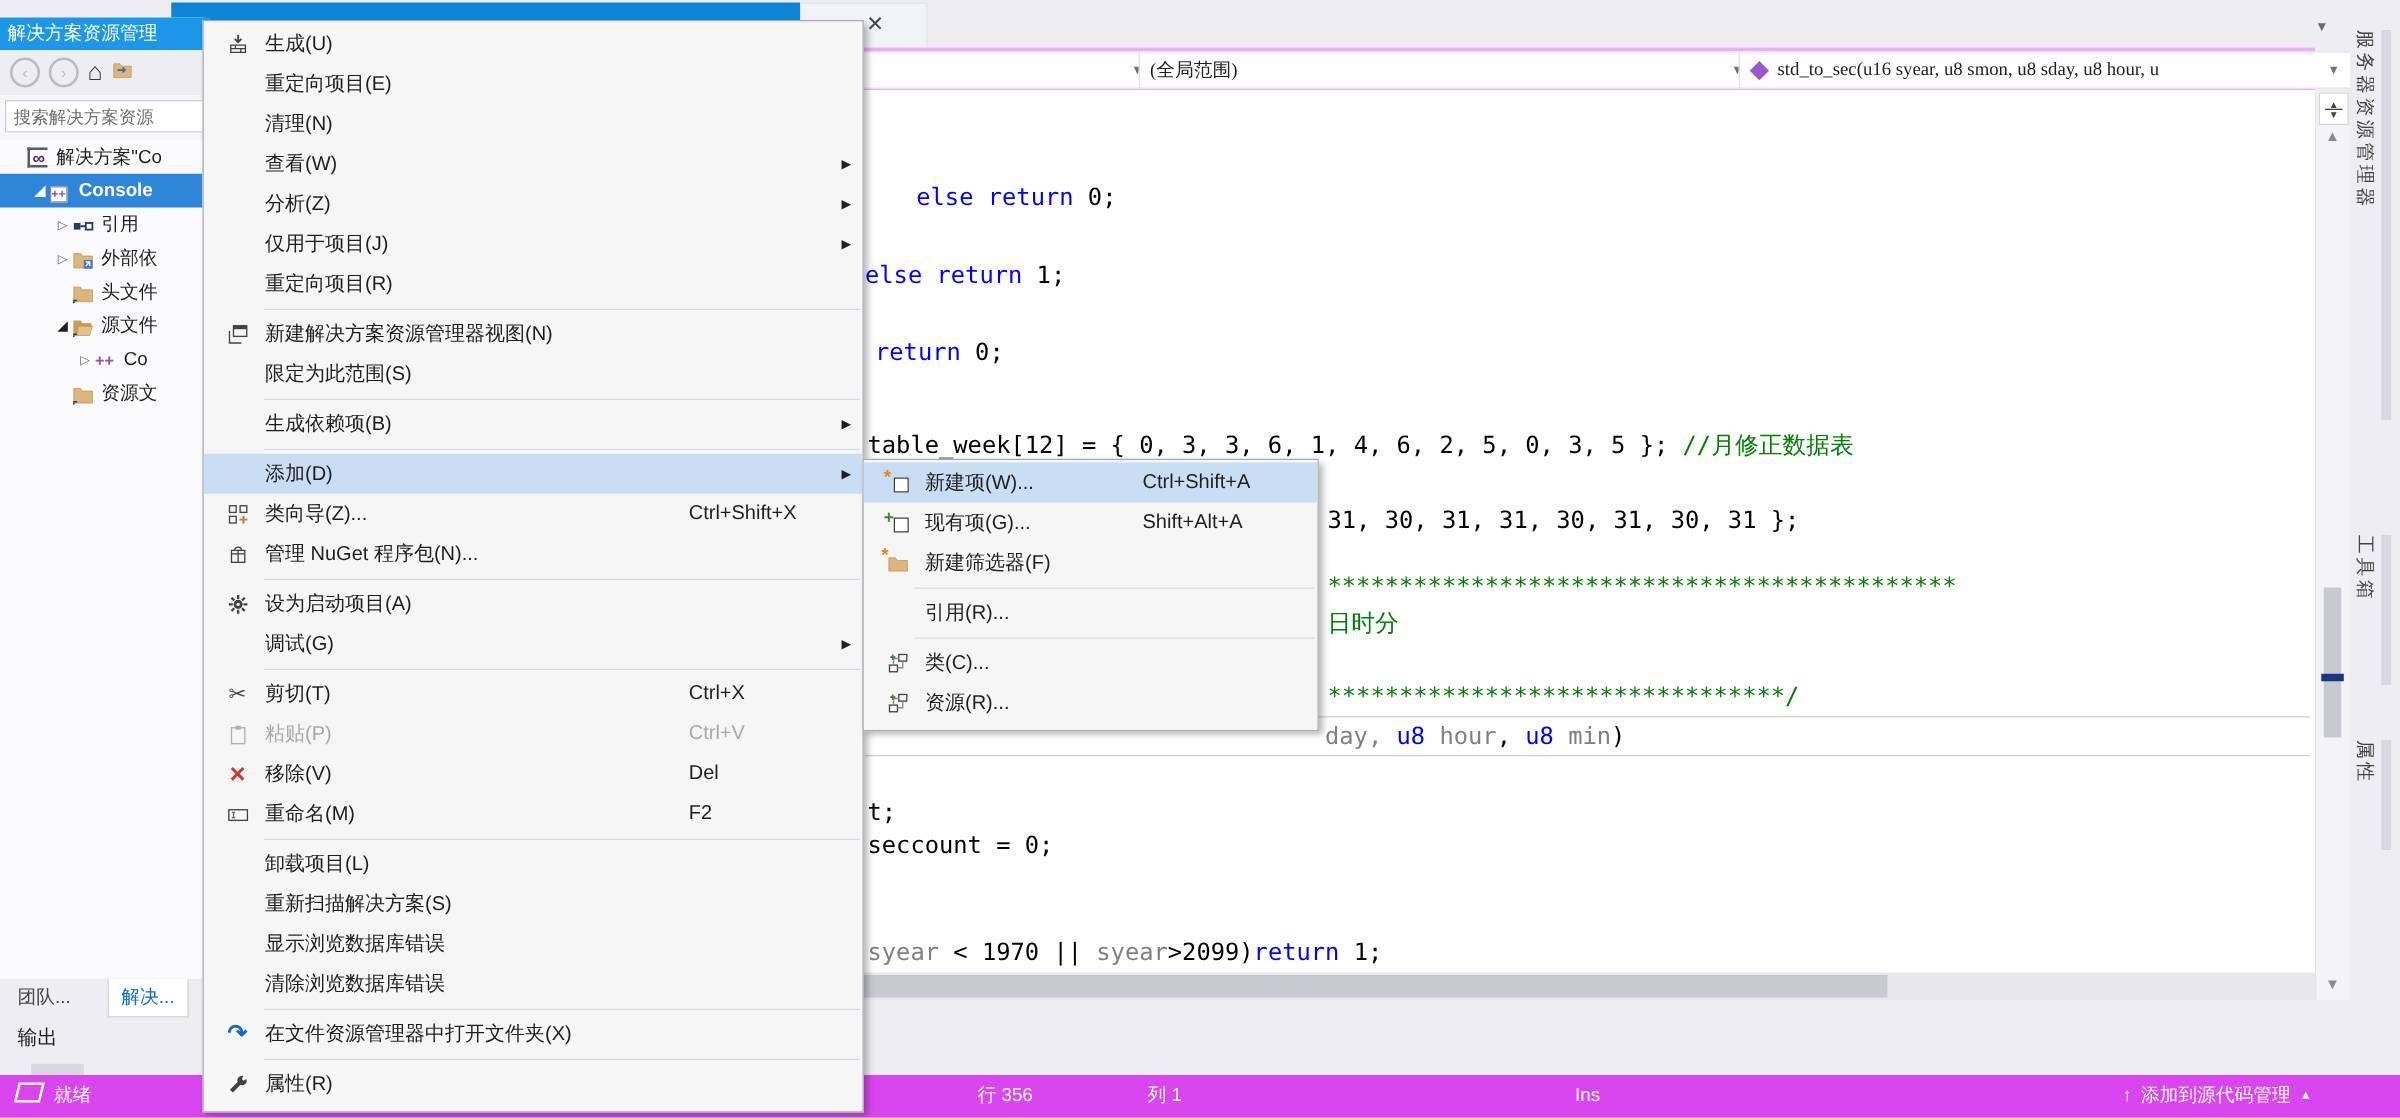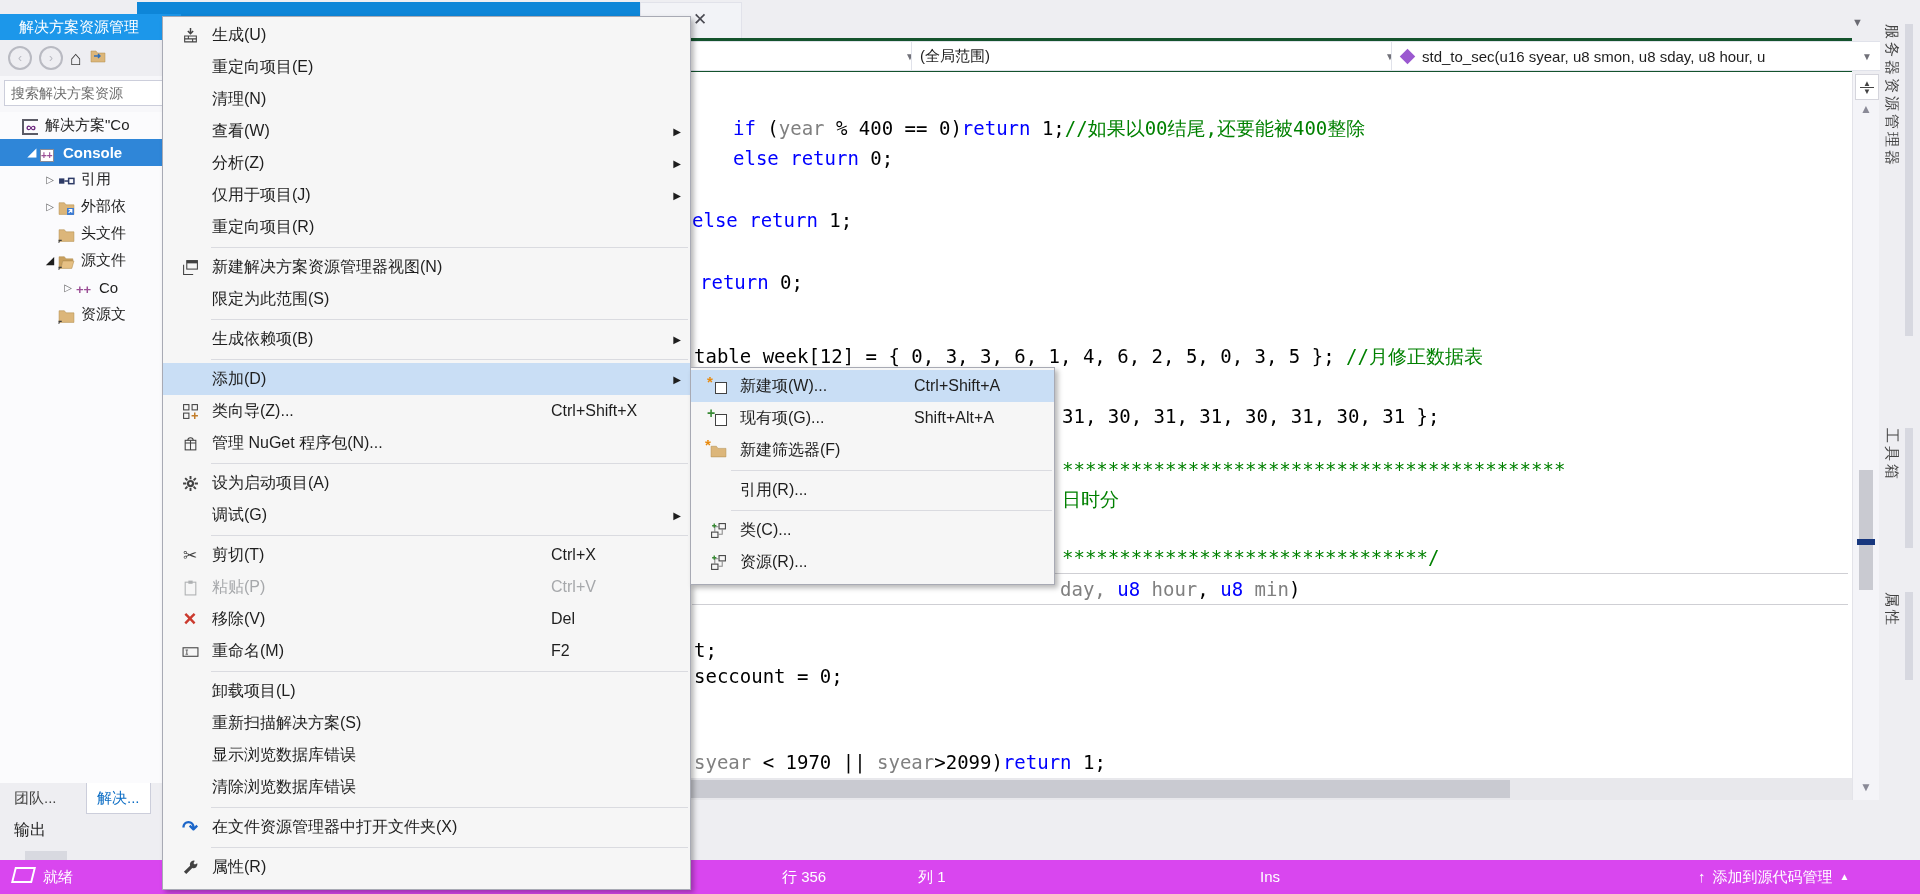--- a/index.html
+++ b/index.html
@@ -9,21 +9,21 @@
 
   
   #tabstrip{left:0;top:0;width:1880px;height:38px;background:#eeeef2;}
   .tab-active{position:absolute;left:137px;top:2px;width:503px;height:36px;background:#0e86d8;}
   .tab-inactive{position:absolute;left:640px;top:2px;width:100px;height:36px;background:#f2f3f7;border:1px solid #e1e2ea;}
   .tab-close{position:absolute;left:52px;top:6px;color:#4a4a52;font-size:17px;cursor:default;}
   .doclist-arrow{position:absolute;left:1852px;top:16px;color:#6a6a72;font-size:11px;}
 
   
   #editor{left:162px;top:38px;width:1690px;height:762px;background:#ffffff;}
-  #navbar{position:absolute;left:0;top:0;width:1690px;height:34px;background:#14532d;}
+  #navbar{position:absolute;left:0;top:0;width:1690px;height:34px;background:#f0abfc;font-family:Liberation Serif, serif;}
   .combo{position:absolute;top:3px;height:28px;background:#fff;border:1px solid #e0e2ea;
          display:flex;align-items:center;padding:0 8px;font-size:15px;color:#1e1e1e;overflow:hidden;white-space:nowrap;}
   .combo .carr{margin-left:auto;color:#717179;font-size:10px;padding-left:8px;}
   #combo-classes{left:518px;width:226px;}
   #combo-scope{left:749px;width:475px;}
   #combo-member{left:1229px;width:472px;}
   .method-cube{width:11px;height:11px;background:#9b59d0;transform:rotate(45deg);margin:0 9px 0 2px;flex:none;}
 
   #code{position:absolute;left:0;top:34px;width:1690px;height:706px;background:#fff;overflow:hidden;}
   .code-line{position:absolute;white-space:pre;font-family:"DejaVu Sans Mono",monospace;font-size:19px;line-height:24px;}
@@ -40,21 +40,21 @@
            display:flex;flex-direction:column;align-items:center;justify-content:center;font-size:8px;color:#424242;line-height:5px;}
   .vs-grip .bar{width:14px;height:1px;background:#424242;margin:1px 0;}
   .vs-up{position:absolute;left:0;top:28px;width:26px;text-align:center;color:#8a8a97;font-size:12px;}
   .vs-down{position:absolute;left:0;top:706px;width:26px;text-align:center;color:#8a8a97;font-size:12px;}
   .vs-thumb{position:absolute;left:6px;top:396px;width:14px;height:120px;background:#c9cad1;}
   .vs-caret-mark{position:absolute;left:4px;top:465px;width:18px;height:6px;background:#17377e;}
 
   
   #solexp{left:0;top:14px;width:162px;height:769px;background:#f7f7fa;border-right:1px solid #cccedb;}
   #se-title{position:absolute;left:0;top:0;width:162px;height:26px;background:#1c97ea;color:#fff;
-            font-size:15px;line-height:26px;padding-left:19px;white-space:nowrap;overflow:hidden;}
+            font-size:15px;line-height:26px;padding-left:6px;white-space:nowrap;overflow:hidden;}
   #se-toolbar{position:absolute;left:0;top:26px;width:162px;height:36px;background:#eeeef2;display:flex;align-items:center;gap:7px;padding-left:8px;}
   .tb-circle{width:20px;height:20px;border:2px solid #b9bac2;border-radius:50%;color:#b9bac2;
              display:flex;align-items:center;justify-content:center;font-size:12px;line-height:1;}
   .tb-home{font-size:20px;color:#3b3b3b;line-height:1;}
   #se-search{position:absolute;left:4px;top:66px;width:154px;height:24px;background:#fff;border:1px solid #cccedb;
              color:#6d6d6d;font-size:14px;line-height:24px;padding-left:6px;white-space:nowrap;overflow:hidden;}
   #se-tree{position:absolute;left:0;top:98px;width:162px;bottom:0;background:#fbfbfd;overflow:hidden;}
   .tree-row{position:relative;height:27px;display:flex;align-items:center;white-space:nowrap;}
   .tree-row.selected{background:#2f86d8;color:#fff;font-weight:bold;}
   .tw-exp{width:16px;flex:none;font-size:10px;color:#646465;text-align:center;}
@@ -134,21 +134,20 @@
         <span>(全局范围)</span>
         <span class="carr">▼</span>
       </div>
       <div class="combo" id="combo-member">
         <span class="method-cube"></span>
         <span style="overflow:hidden;white-space:nowrap;">std_to_sec(u16 syear, u8 smon, u8 sday, u8 hour, u</span>
         <span class="carr">▼</span>
       </div>
     </div>
     <div id="code">
-        <div class="code-line" style="left: 571px; top: 44px;"><span class="kw">if</span><span class="pl"> (</span><span class="id">year</span><span class="pl"> % 400 == 0)</span><span class="kw">return</span><span class="pl"> 1;</span><span class="cm">//如果以00结尾,还要能被400整除</span></div>
         <div class="code-line" style="left: 571px; top: 74px;"><span class="kw">else</span><span class="pl"> </span><span class="kw">return</span><span class="pl"> 0;</span></div>
         <div class="code-line" style="left: 530px; top: 136px;"><span class="kw">else</span><span class="pl"> </span><span class="kw">return</span><span class="pl"> 1;</span></div>
         <div class="code-line" style="left: 538px; top: 198px;"><span class="kw">return</span><span class="pl"> 0;</span></div>
         <div class="code-line" style="left: 532px; top: 272px;"><span class="pl">table_week[12] = { 0, 3, 3, 6, 1, 4, 6, 2, 5, 0, 3, 5 }; </span><span class="cm">//月修正数据表</span></div>
         <div class="code-line" style="left: 528px; top: 302px;"><span class="cm">月份日期表</span></div>
         <div class="code-line" style="left: 900px; top: 332px;"><span class="pl">31, 30, 31, 31, 30, 31, 30, 31 };</span></div>
         <div class="code-line" style="left: 900px; top: 385px;"><span class="cm">********************************************</span></div>
         <div class="code-line" style="left: 900px; top: 415px;"><span class="cm">日时分</span></div>
         <div class="code-line" style="left: 900px; top: 473px;"><span class="cm">********************************/</span></div>
         <div class="current-box" style="top: 501px;"></div>

